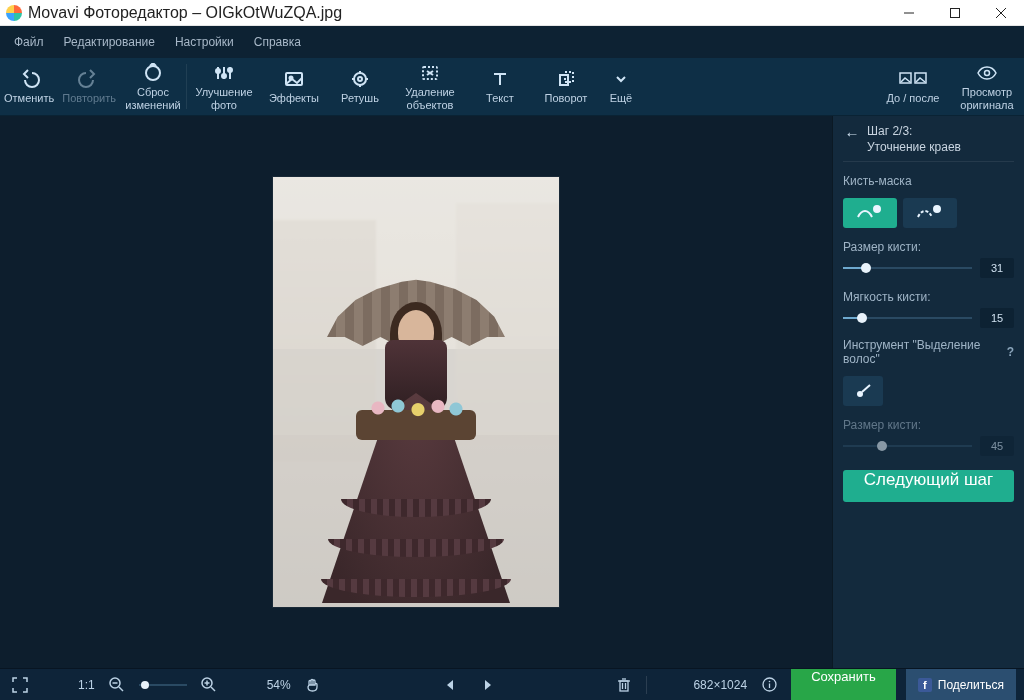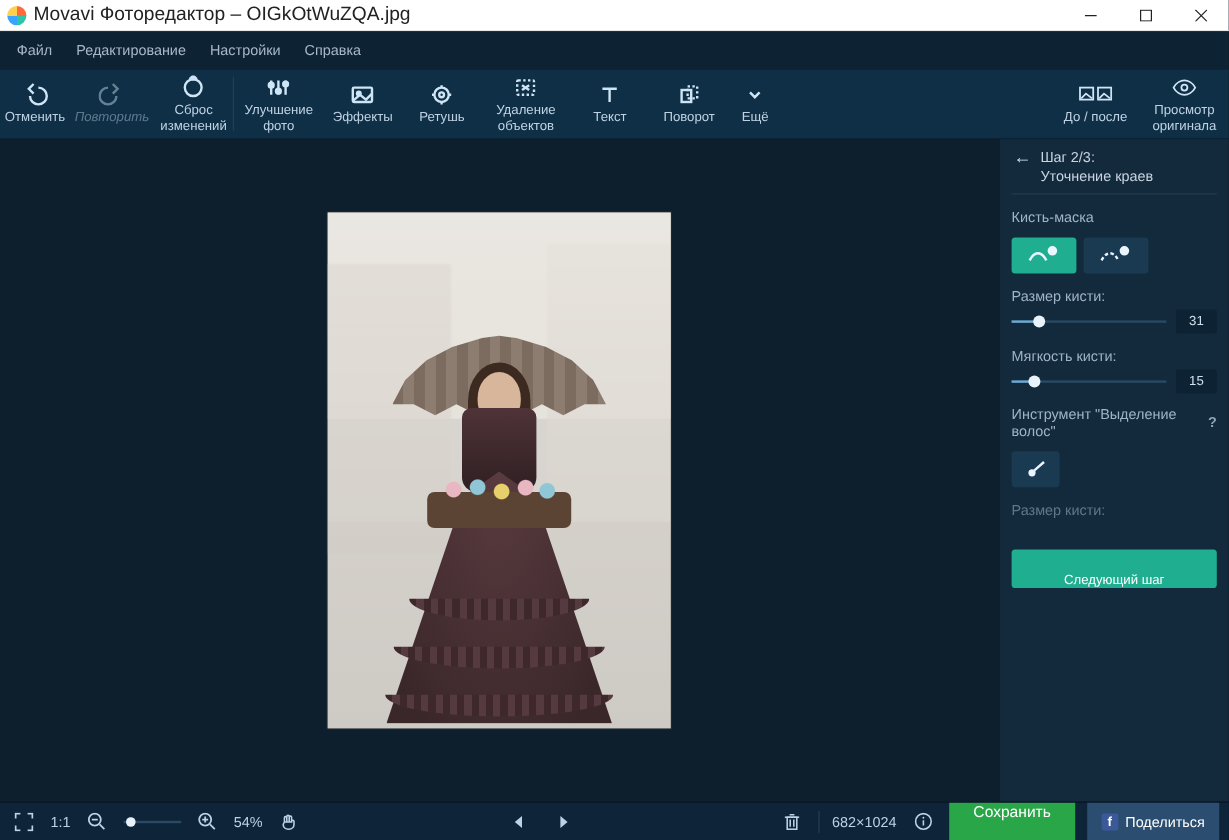--- a/index.html
+++ b/index.html
@@ -14,21 +14,21 @@
 
 
 .menubar { height: 24px; background: #0d2233; display: flex; align-items: stretch; padding: 16px 4px; }
 .menubar .mitem { padding: 0 10px; display: flex; align-items: center; color: #a8b8c8; font-size: 12px; }
 
 
 .toolbar { height: 58px; background: #0e2f46; display: flex; align-items: stretch; border-bottom: 1px solid rgba(0,0,0,.25); }
 .tbtn { min-width: 66px; display: flex; flex-direction: column; align-items: center; justify-content: center; gap: 2px; padding: 4px 4px; color: #bfd2e4; font-size: 11px; }
 .tbtn.wide { min-width: 74px; }
 .tbtn.small { min-width: 44px; }
-.tbtn.disabled { opacity: .45; font-style: italic; }
+.tbtn.disabled { opacity: .45; }
 .tbtn.active { background: #184a66; }
 .tbtn .ic { height: 22px; display: flex; align-items: center; justify-content: center; }
 .tbtn .lbl { text-align: center; line-height: 1.1; white-space: pre; }
 .tb-spacer { flex: 1; }
 .tb-sep { width: 1px; background: rgba(255,255,255,.08); margin: 6px 0; }
 
 
 .main { flex: 1; display: flex; min-height: 0; }
 .canvas { flex: 1; background: #0d1e2d; display: flex; align-items: center; justify-content: center; position: relative; }
 .photo { width: 286px; height: 430px; background: #a7a29b; position: relative; box-shadow: 0 0 0 1px rgba(255,255,255,.05); overflow: hidden; }
@@ -71,26 +71,26 @@
 .slider-block { display: flex; flex-direction: column; gap: 4px; }
 .slider-row { display: flex; align-items: center; gap: 8px; }
 .slider { flex: 1; height: 14px; position: relative; }
 .slider .track { position: absolute; left: 0; right: 0; top: 50%; height: 2px; background: #2a4a63; transform: translateY(-50%); }
 .slider .fill { position: absolute; left: 0; top: 50%; height: 2px; background: #6ea9cf; transform: translateY(-50%); }
 .slider .thumb { position: absolute; top: 50%; width: 10px; height: 10px; border-radius: 50%; background: #e8f2fa; transform: translate(-50%,-50%); }
 .valbox { width: 34px; height: 20px; background: #0d2233; color: #cfe0ef; text-align: center; line-height: 20px; border-radius: 2px; font-size: 11px; }
 .slider-block.disabled { opacity: .55; }
 .panel .hair-lbl { display: flex; align-items: center; gap: 4px; color: #9fb4c6; }
 .panel .qmark { color: #8aa4ba; font-weight: bold; }
-.next-btn { margin-top: 16px; height: 32px; background: #1fae8f; color: #fff; border-radius: 3px; display: flex; align-items: flex-end; justify-content: center; font-size: 11px; }
+.next-btn { margin-top: 4px; height: 32px; background: #1fae8f; color: #fff; border-radius: 3px; display: flex; align-items: flex-start; justify-content: center; font-size: 17px; }
 
 
 .bottombar { height: 32px; background: #0e2439; display: flex; align-items: center; padding: 0 8px; gap: 10px; border-top: 1px solid rgba(0,0,0,.4); }
 .bb-btn { display: flex; align-items: center; justify-content: center; color: #bcd2e5; height: 32px; min-width: 24px; }
-.bb-text { color: #bcd2e5; font-size: 12px; }
+.bb-text { color: #bcd2e5; font-size: 12px; margin-left: 36px; }
 .bb-slider { width: 48px; height: 14px; position: relative; }
 .bb-slider .track { position: absolute; left: 0; right: 0; top: 50%; height: 2px; background: #2a4a63; transform: translateY(-50%); }
 .bb-slider .thumb { position: absolute; top: 50%; width: 8px; height: 8px; border-radius: 50%; background: #e8f2fa; transform: translate(-50%,-50%); }
 .bb-spacer { flex: 1; }
 .bb-nav { display: flex; align-items: center; gap: 14px; }
 .save-btn { height: 32px; padding: 0 20px; background: #28a648; color: #fff; display: flex; align-items: flex-start; font-size: 13px; }
 .share-btn { height: 32px; padding: 0 12px; background: #2b4e70; color: #fff; display: flex; align-items: center; gap: 6px; font-size: 12px; }
 .fb { width: 14px; height: 14px; background: #3b5998; color: #fff; font-weight: bold; font-size: 11px; display: flex; align-items: center; justify-content: center; border-radius: 2px; }
 </style>
 </head>
@@ -334,20 +334,27 @@
       <div class="tool-chip sq">
         <svg width="22" height="18" viewBox="0 0 22 18">
             <circle cx="8" cy="12" r="3" fill="#e9f5ff" stroke="none"></circle>
             <line x1="10" y1="10" x2="18" y2="3"></line>
           </svg>
       </div>
     </div>
 
     <div class="slider-block disabled">
       <div class="sect-label">Размер кисти:</div>
+      <div class="slider-row">
+        <div class="slider">
+          <div class="track"></div>
+            <div class="thumb" style="left:30%"></div>
+        </div>
+        <div class="valbox">45</div>
+      </div>
     </div>
 
     <div class="next-btn">
       <span>Следующий шаг</span>
     </div>
   </div>
 </div>
 
 <div class="bottombar">
   <div class="bb-btn">

